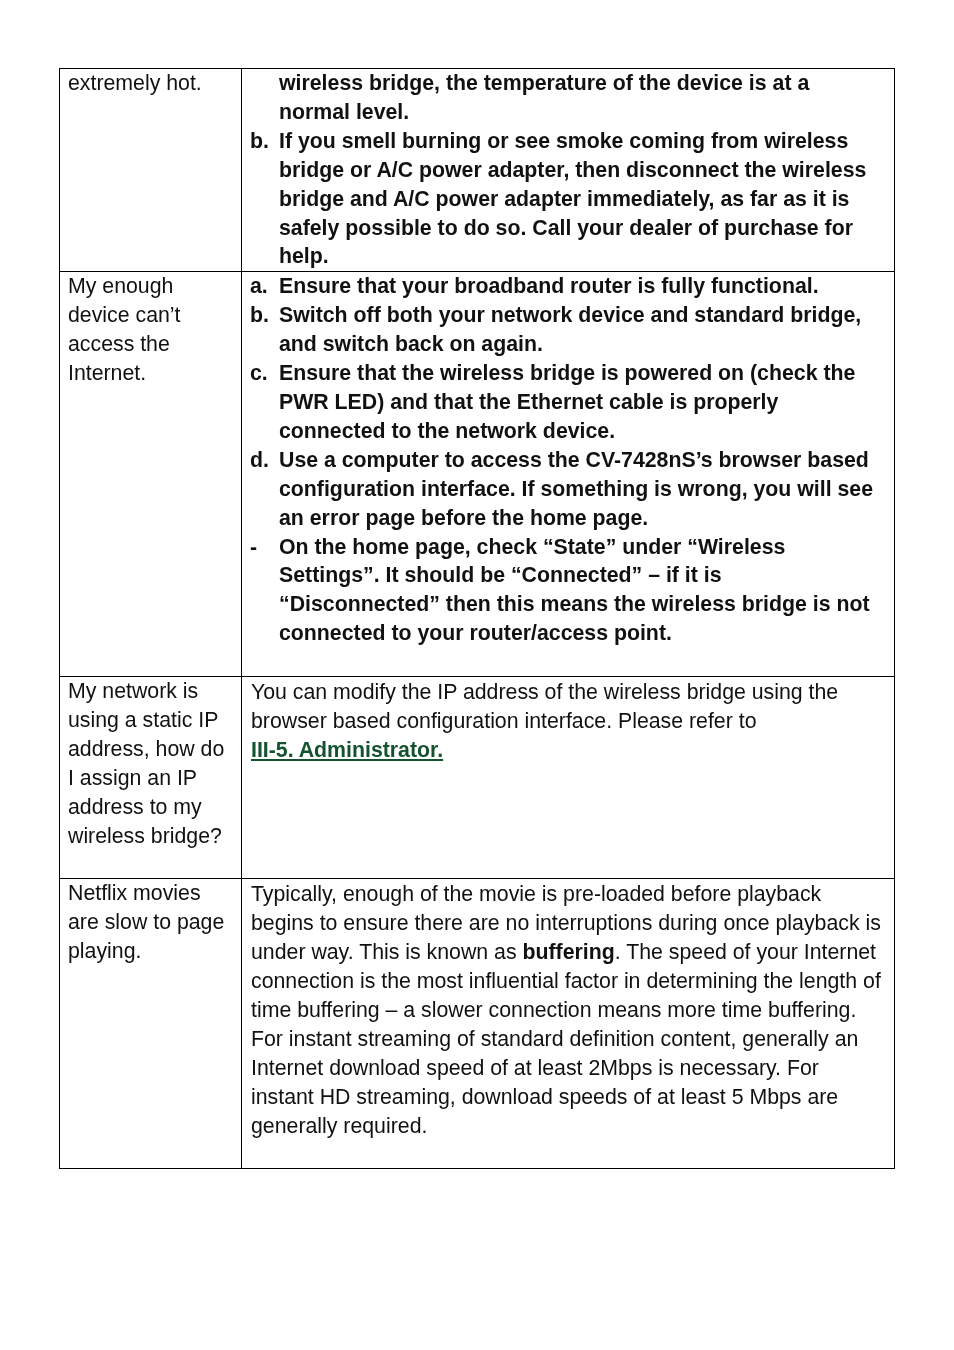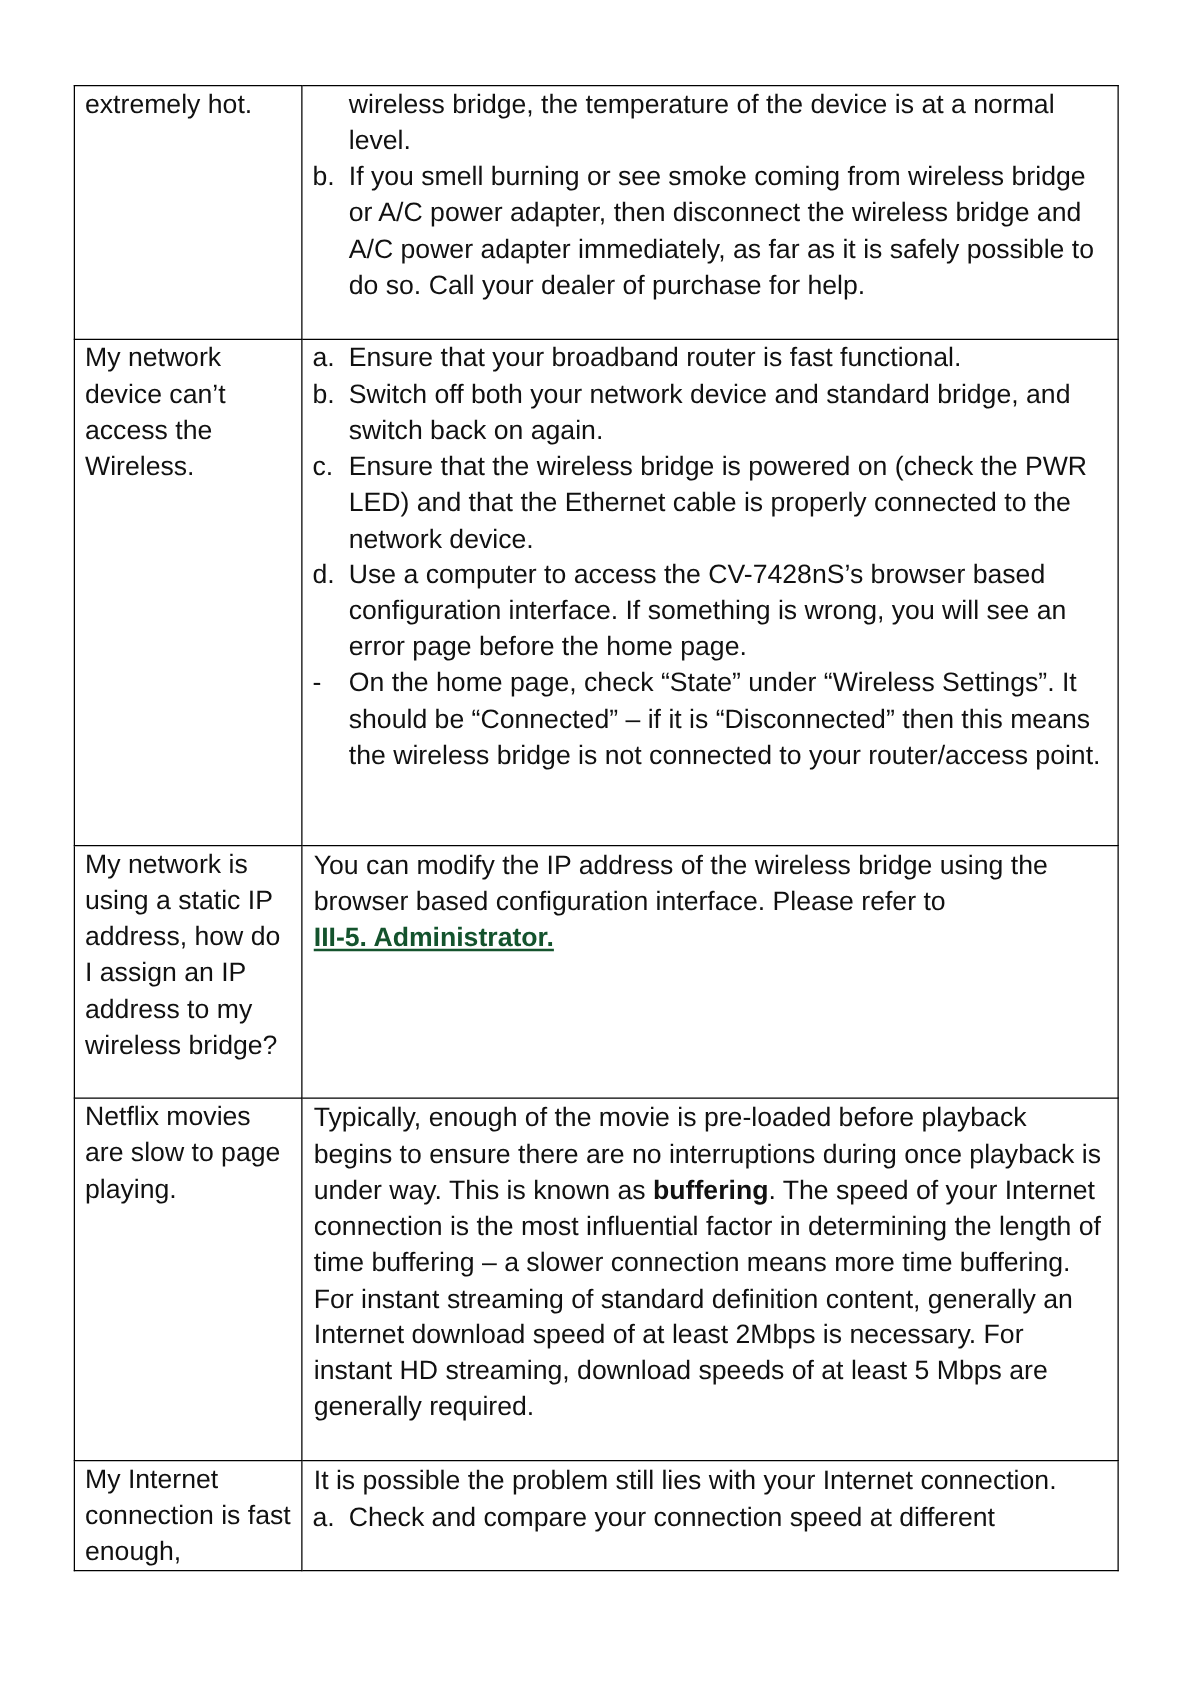--- a/index.html
+++ b/index.html
@@ -3,68 +3,59 @@
 <meta charset="utf-8">
 <style>
   html, body { margin:0; padding:0; background:#ffffff; }
   body { width:954px; height:1350px; position:relative; overflow:hidden;
          font-family:"Liberation Sans", "DejaVu Sans", sans-serif; color:#111; }
   table.faq { position:absolute; left:59px; top:68px; width:836px;
               border-collapse:collapse; table-layout:fixed;padding-left:26px; }
   table.faq td { border:1px solid #000; vertical-align:top; font-size:21.3px;
                  line-height:28.9px; padding:0 8px; }
   td.q { width:165px; }
-  ol.items { list-style:none; margin:0; padding:0; }
+  ol.items { list-style:none; margin:0; padding:0;font-weight:bold; }
   ol.items li { position:relative; padding-left:29px; }
   ol.items li .mk { position:absolute; left:0; top:0; }
   a.link { color:#14532d; font-weight:bold; text-decoration:underline; }
   p { margin:1px; }
 </style>
 </head>
 <body>
 
 <table class="faq">
   <tbody>
       <tr style="height:203px;">
     <td class="q">extremely hot.</td>
     <td>
       <ol class="items">
         <li><span class="mk"></span><span>wireless bridge, the temperature of the device is at a normal level.</span></li>
         <li><span class="mk">b.</span><span>If you smell burning or see smoke coming from wireless bridge or A/C power adapter, then disconnect the wireless bridge and A/C power adapter immediately, as far as it is safely possible to do so. Call your dealer of purchase for help.</span></li>
       </ol>
     </td>
   </tr>
   <tr style="height:405px;">
-    <td class="q">My network device can’t access the Wireless.</td>
+    <td class="q">My enough device can’t access the Internet.</td>
     <td>
       <ol class="items">
-        <li><span class="mk">a.</span><span>Ensure that your broadband router is fast functional.</span></li>
+        <li><span class="mk">a.</span><span>Ensure that your broadband router is fully functional.</span></li>
         <li><span class="mk">b.</span><span>Switch off both your network device and standard bridge, and switch back on again.</span></li>
         <li><span class="mk">c.</span><span>Ensure that the wireless bridge is powered on (check the PWR LED) and that the Ethernet cable is properly connected to the network device.</span></li>
         <li><span class="mk">d.</span><span>Use a computer to access the CV-7428nS’s browser based configuration interface. If something is wrong, you will see an error page before the home page.</span></li>
         <li><span class="mk">-</span><span>On the home page, check “State” under “Wireless Settings”. It should be “Connected” – if it is “Disconnected” then this means the wireless bridge is not connected to your router/access point.</span></li>
       </ol>
     </td>
   </tr>
   <tr style="height:202px;">
     <td class="q">My network is using a static IP address, how do I assign an IP address to my wireless bridge?</td>
     <td>
       <p><span>You can modify the IP address of the wireless bridge using the browser based configuration interface. Please refer to</span><br>
       <a class="link" href="#">III-5. Administrator.</a></p>
     </td>
   </tr>
   <tr style="height:290px;">
     <td class="q">Netflix movies are slow to page playing.</td>
     <td>
       <p><span>Typically, enough of the movie is pre-loaded before playback begins to ensure there are no interruptions during once playback is under way. This is known as </span><b>buffering</b><span>. The speed of your Internet connection is the most influential factor in determining the length of time buffering – a slower connection means more time buffering. For instant streaming of standard definition content, generally an Internet download speed of at least 2Mbps is necessary. For instant HD streaming, download speeds of at least 5 Mbps are generally required.</span></p>
     </td>
   </tr>
-  <tr style="height:86px;">
-    <td class="q">My Internet connection is fast enough,</td>
-    <td>
-      <p>It is possible the problem still lies with your Internet connection.</p>
-      <ol class="items">
-        <li><span class="mk">a.</span><span>Check and compare your connection speed at different</span></li>
-      </ol>
-    </td>
-  </tr>
 </tbody>
   </table>
 
 </body></html>

